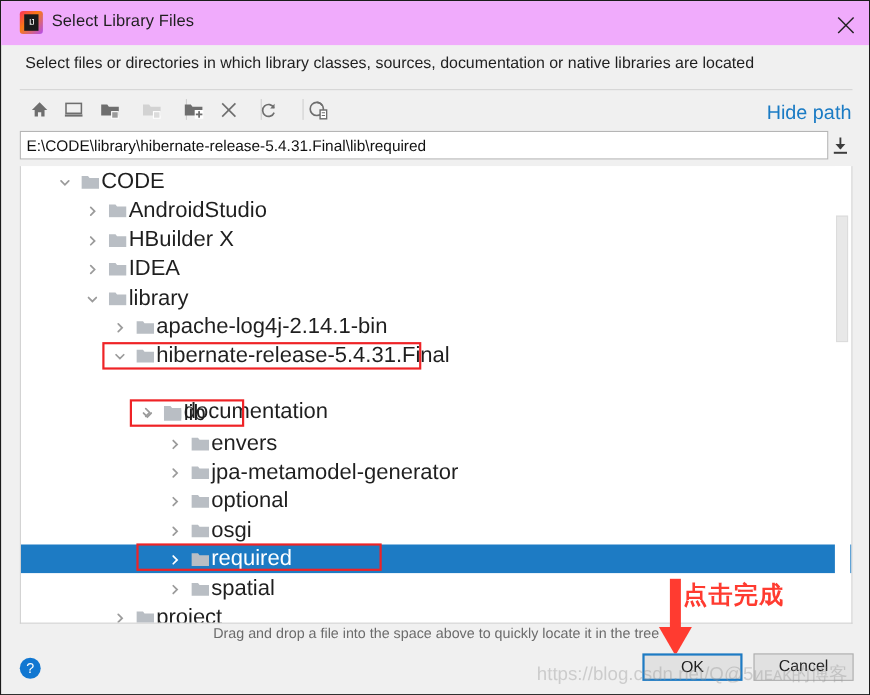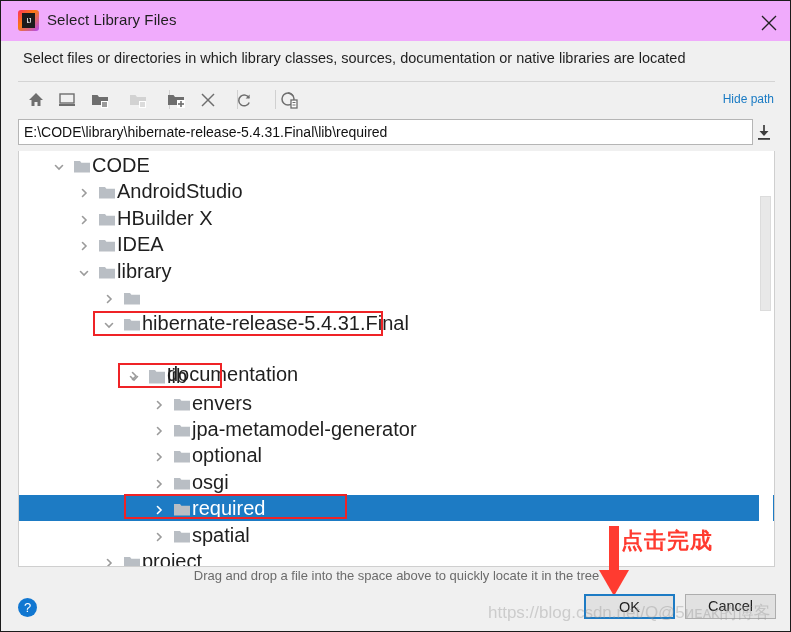--- a/index.html
+++ b/index.html
@@ -100,21 +100,21 @@
   .tb-btn svg { position: absolute; left: 5px; top: 5px; }
   .tb-sep {
     position: absolute;
     top: 8px;
     width: 1px; height: 19px;
     background: #d0d0d0;
   }
   .hide-path {
     position: absolute;
     right: 1px; top: 10px;
-    font-size: 12px;
+    font-size: 18px;
     color: #1a7bc4;
     cursor: default;
   }
 
   
   .path-row {
     position: absolute;
     left: 17px; top: 118px;
     width: 757px; height: 26px;
   }
@@ -422,20 +422,21 @@
             </svg></span>
           <span class="label" style="left: 98px;">library</span>
         </div>
         <div class="row" style="top: 133px;">
           <span class="chevron" style="left: 84px;"><svg width="12" height="12" viewBox="0 0 12 12">
               <path d="M4.5 2.5 L8 6 L4.5 9.5" fill="none" stroke="#9b9b9b" stroke-width="1.6" stroke-linecap="round"></path>
             </svg></span>
           <span class="folder" style="left: 105px;"><svg width="16" height="13" viewBox="0 0 16 13">
               <path d="M0 1 h6 l1.4 1.8 H16 V12.5 H0 Z" fill="#b9bec4"></path>
             </svg></span>
+          <span class="label" style="left: 123px;">apache-log4j-2.14.1-bin</span>
         </div>
         <div class="row" style="top: 159.4px;">
           <span class="chevron" style="left: 84px;"><svg width="12" height="12" viewBox="0 0 12 12">
               <path d="M2.5 4.5 L6 8 L9.5 4.5" fill="none" stroke="#9b9b9b" stroke-width="1.6" stroke-linecap="round"></path>
             </svg></span>
           <span class="folder" style="left: 105px;"><svg width="16" height="13" viewBox="0 0 16 13">
               <path d="M0 1 h6 l1.4 1.8 H16 V12.5 H0 Z" fill="#b9bec4"></path>
             </svg></span>
           <span class="label" style="left: 123px;">hibernate-release-5.4.31.Final</span>
         </div>

